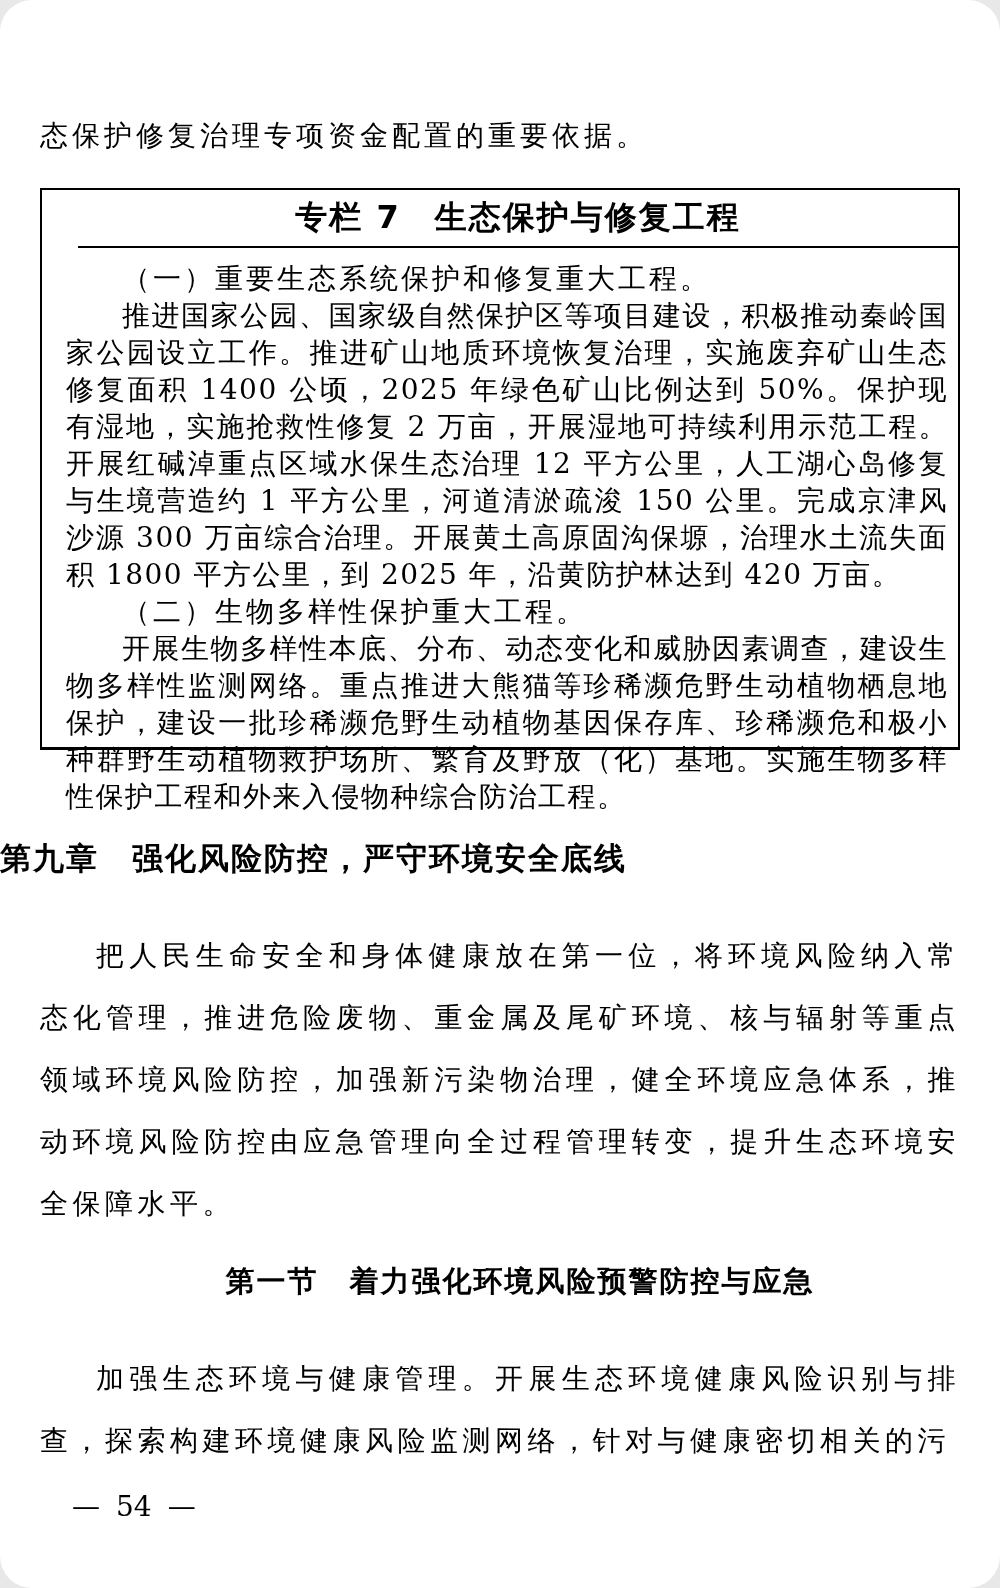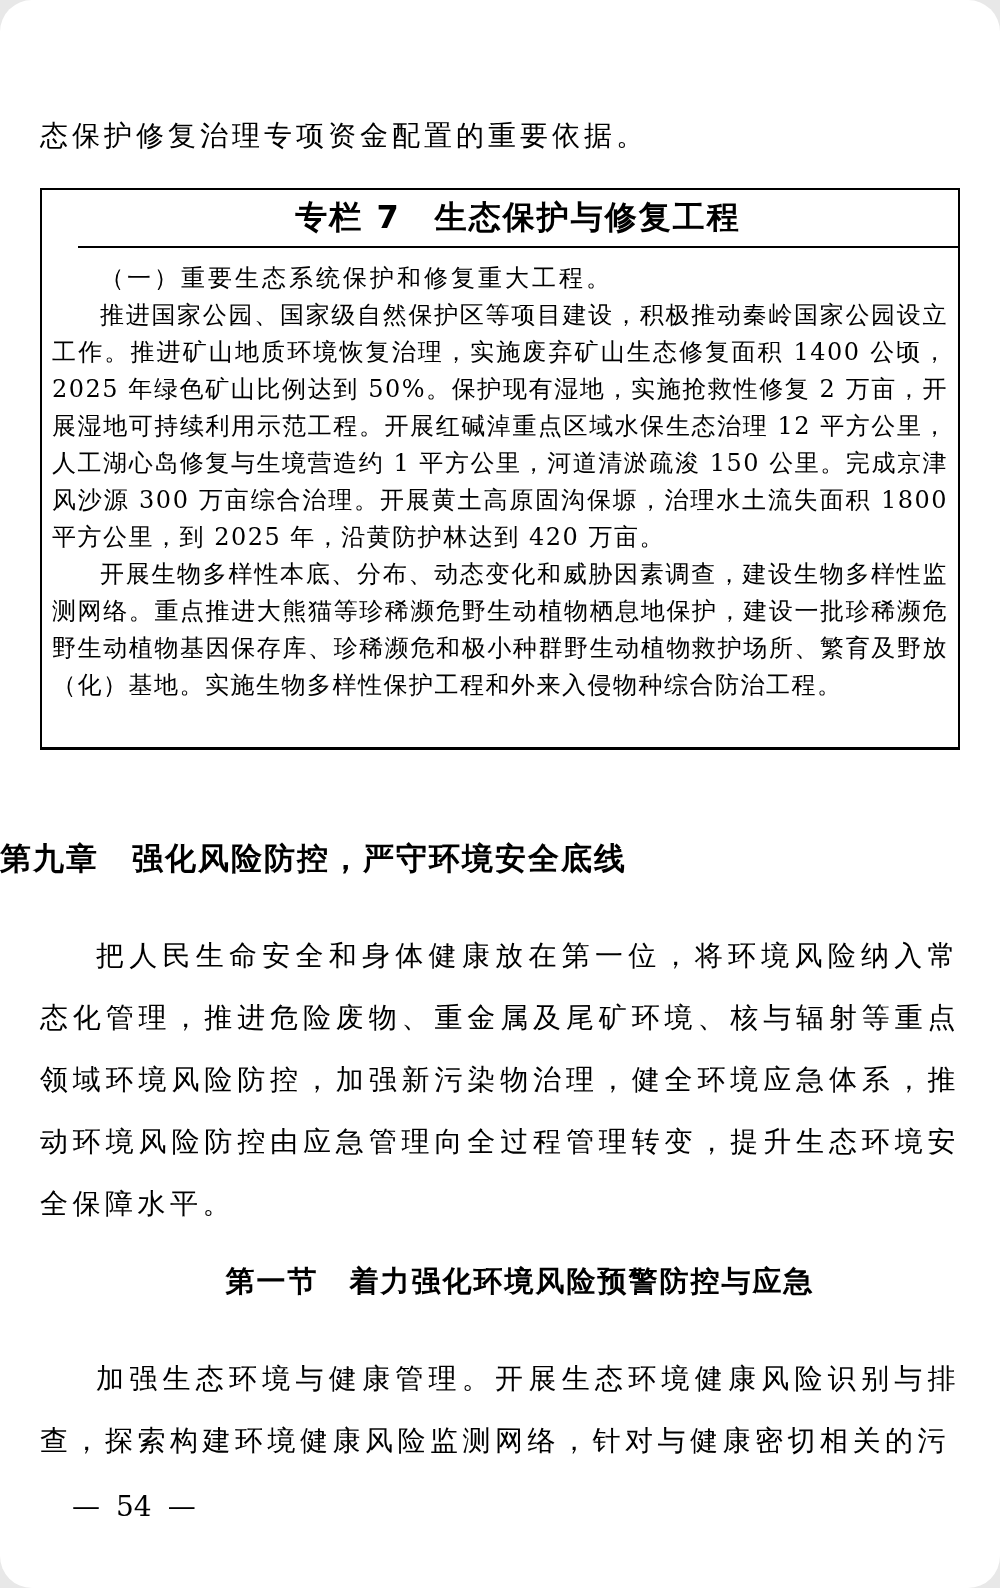--- a/index.html
+++ b/index.html
@@ -47,22 +47,22 @@
     display: flex;
     align-items: center;
     justify-content: center;
     font-family: "DejaVu Sans", "Liberation Sans", sans-serif;
     font-weight: bold;
     font-size: 32px;
     letter-spacing: 2px;
     margin-left: 36px;
   }
   .callout-body {
-    padding: 12px 10px 10px 10px;
-    font-size: 24px;
+    padding: 12px 10px 10px 24px;
+    font-size: 28px;
     line-height: 37px;
     letter-spacing: 1.5px;
     text-align: justify;
   }
   .callout-body p {
     margin: 0;
     text-indent: 2em;
   }
   .box-section-heading {
     letter-spacing: 3px;
@@ -124,20 +124,21 @@
 
 <div class="page">
 
   <div class="intro-line">态保护修复治理专项资金配置的重要依据。</div>
 
   <div class="callout-box">
     <div class="callout-title">专栏 7　生态保护与修复工程</div>
     <div class="callout-body">
       <p class="box-section-heading">（一）重要生态系统保护和修复重大工程。</p>
       <p class="box-section-body">推进国家公园、国家级自然保护区等项目建设，积极推动秦岭国家公园设立工作。推进矿山地质环境恢复治理，实施废弃矿山生态修复面积 1400 公顷，2025 年绿色矿山比例达到 50%。保护现有湿地，实施抢救性修复 2 万亩，开展湿地可持续利用示范工程。开展红碱淖重点区域水保生态治理 12 平方公里，人工湖心岛修复与生境营造约 1 平方公里，河道清淤疏浚 150 公里。完成京津风沙源 300 万亩综合治理。开展黄土高原固沟保塬，治理水土流失面积 1800 平方公里，到 2025 年，沿黄防护林达到 420 万亩。</p>
+      <p class="box-section-heading">（二）生物多样性保护重大工程。</p>
       <p class="box-section-body">开展生物多样性本底、分布、动态变化和威胁因素调查，建设生物多样性监测网络。重点推进大熊猫等珍稀濒危野生动植物栖息地保护，建设一批珍稀濒危野生动植物基因保存库、珍稀濒危和极小种群野生动植物救护场所、繁育及野放（化）基地。实施生物多样性保护工程和外来入侵物种综合防治工程。</p>
     </div>
   </div>
 
   <div class="chapter-title">第九章　强化风险防控，严守环境安全底线</div>
 
   <div class="body-para chapter-para">把人民生命安全和身体健康放在第一位，将环境风险纳入常态化管理，推进危险废物、重金属及尾矿环境、核与辐射等重点领域环境风险防控，加强新污染物治理，健全环境应急体系，推动环境风险防控由应急管理向全过程管理转变，提升生态环境安全保障水平。</div>
 
   <div class="section-title">第一节　着力强化环境风险预警防控与应急</div>
 

